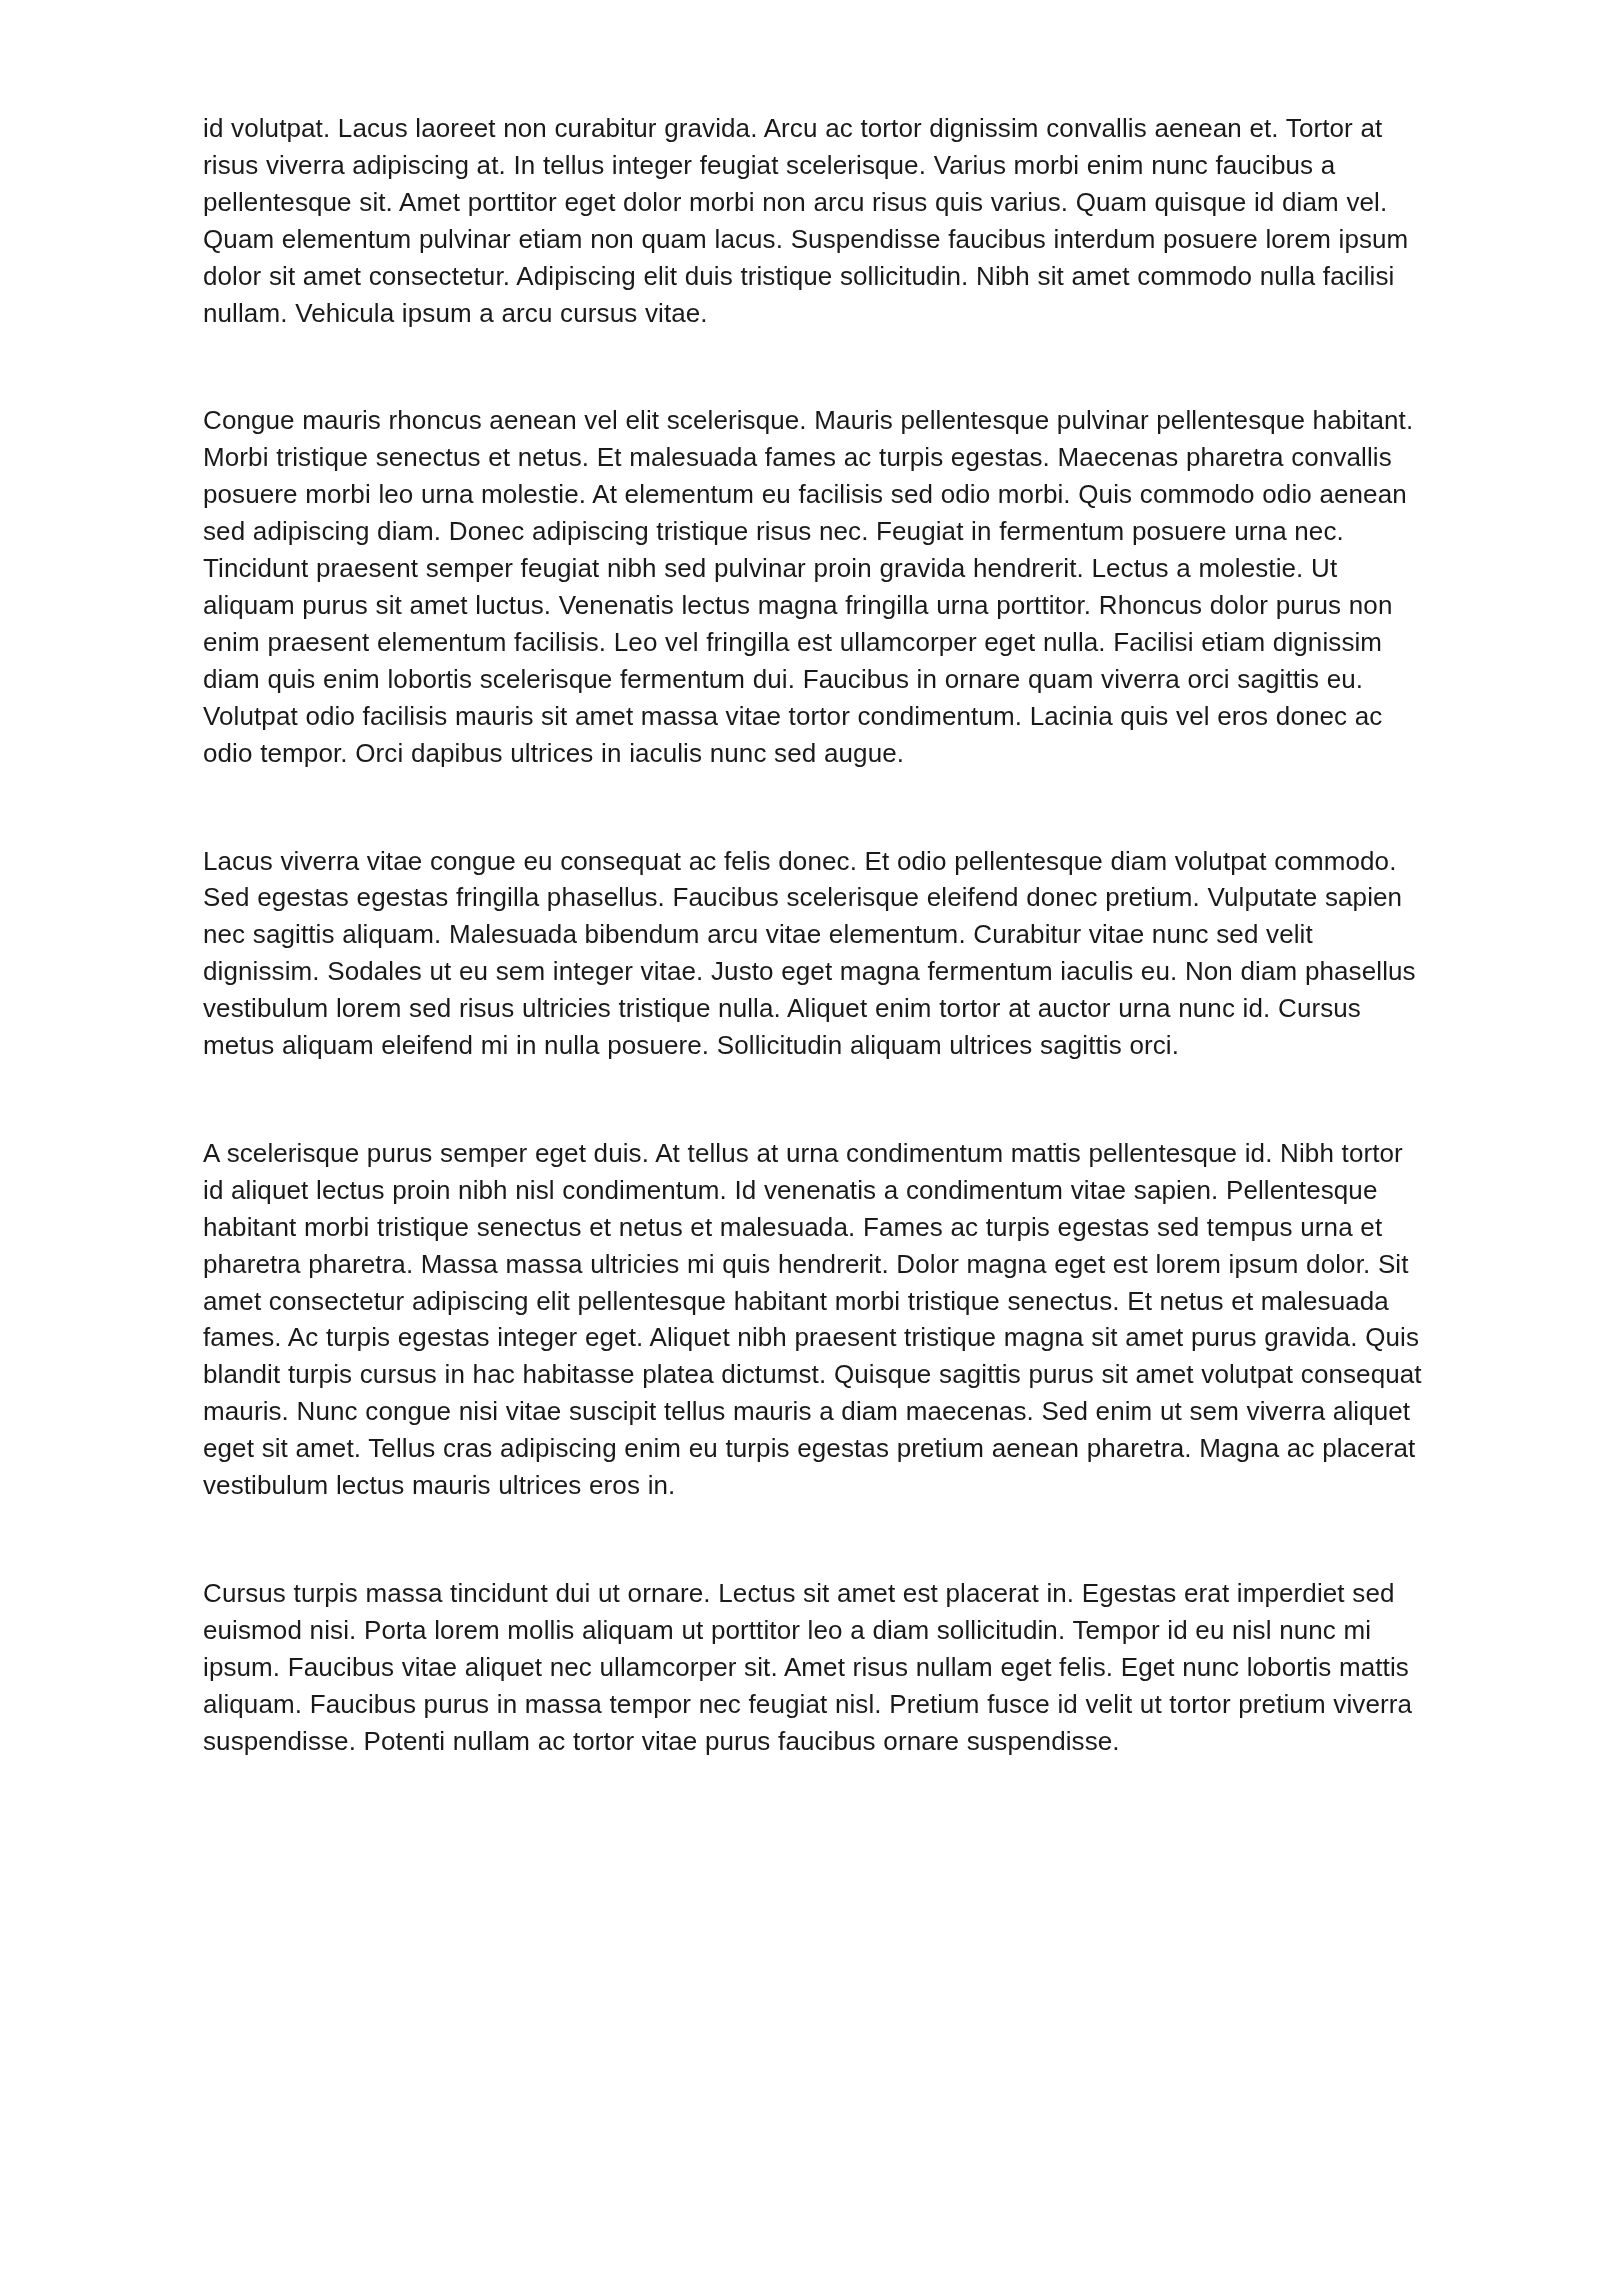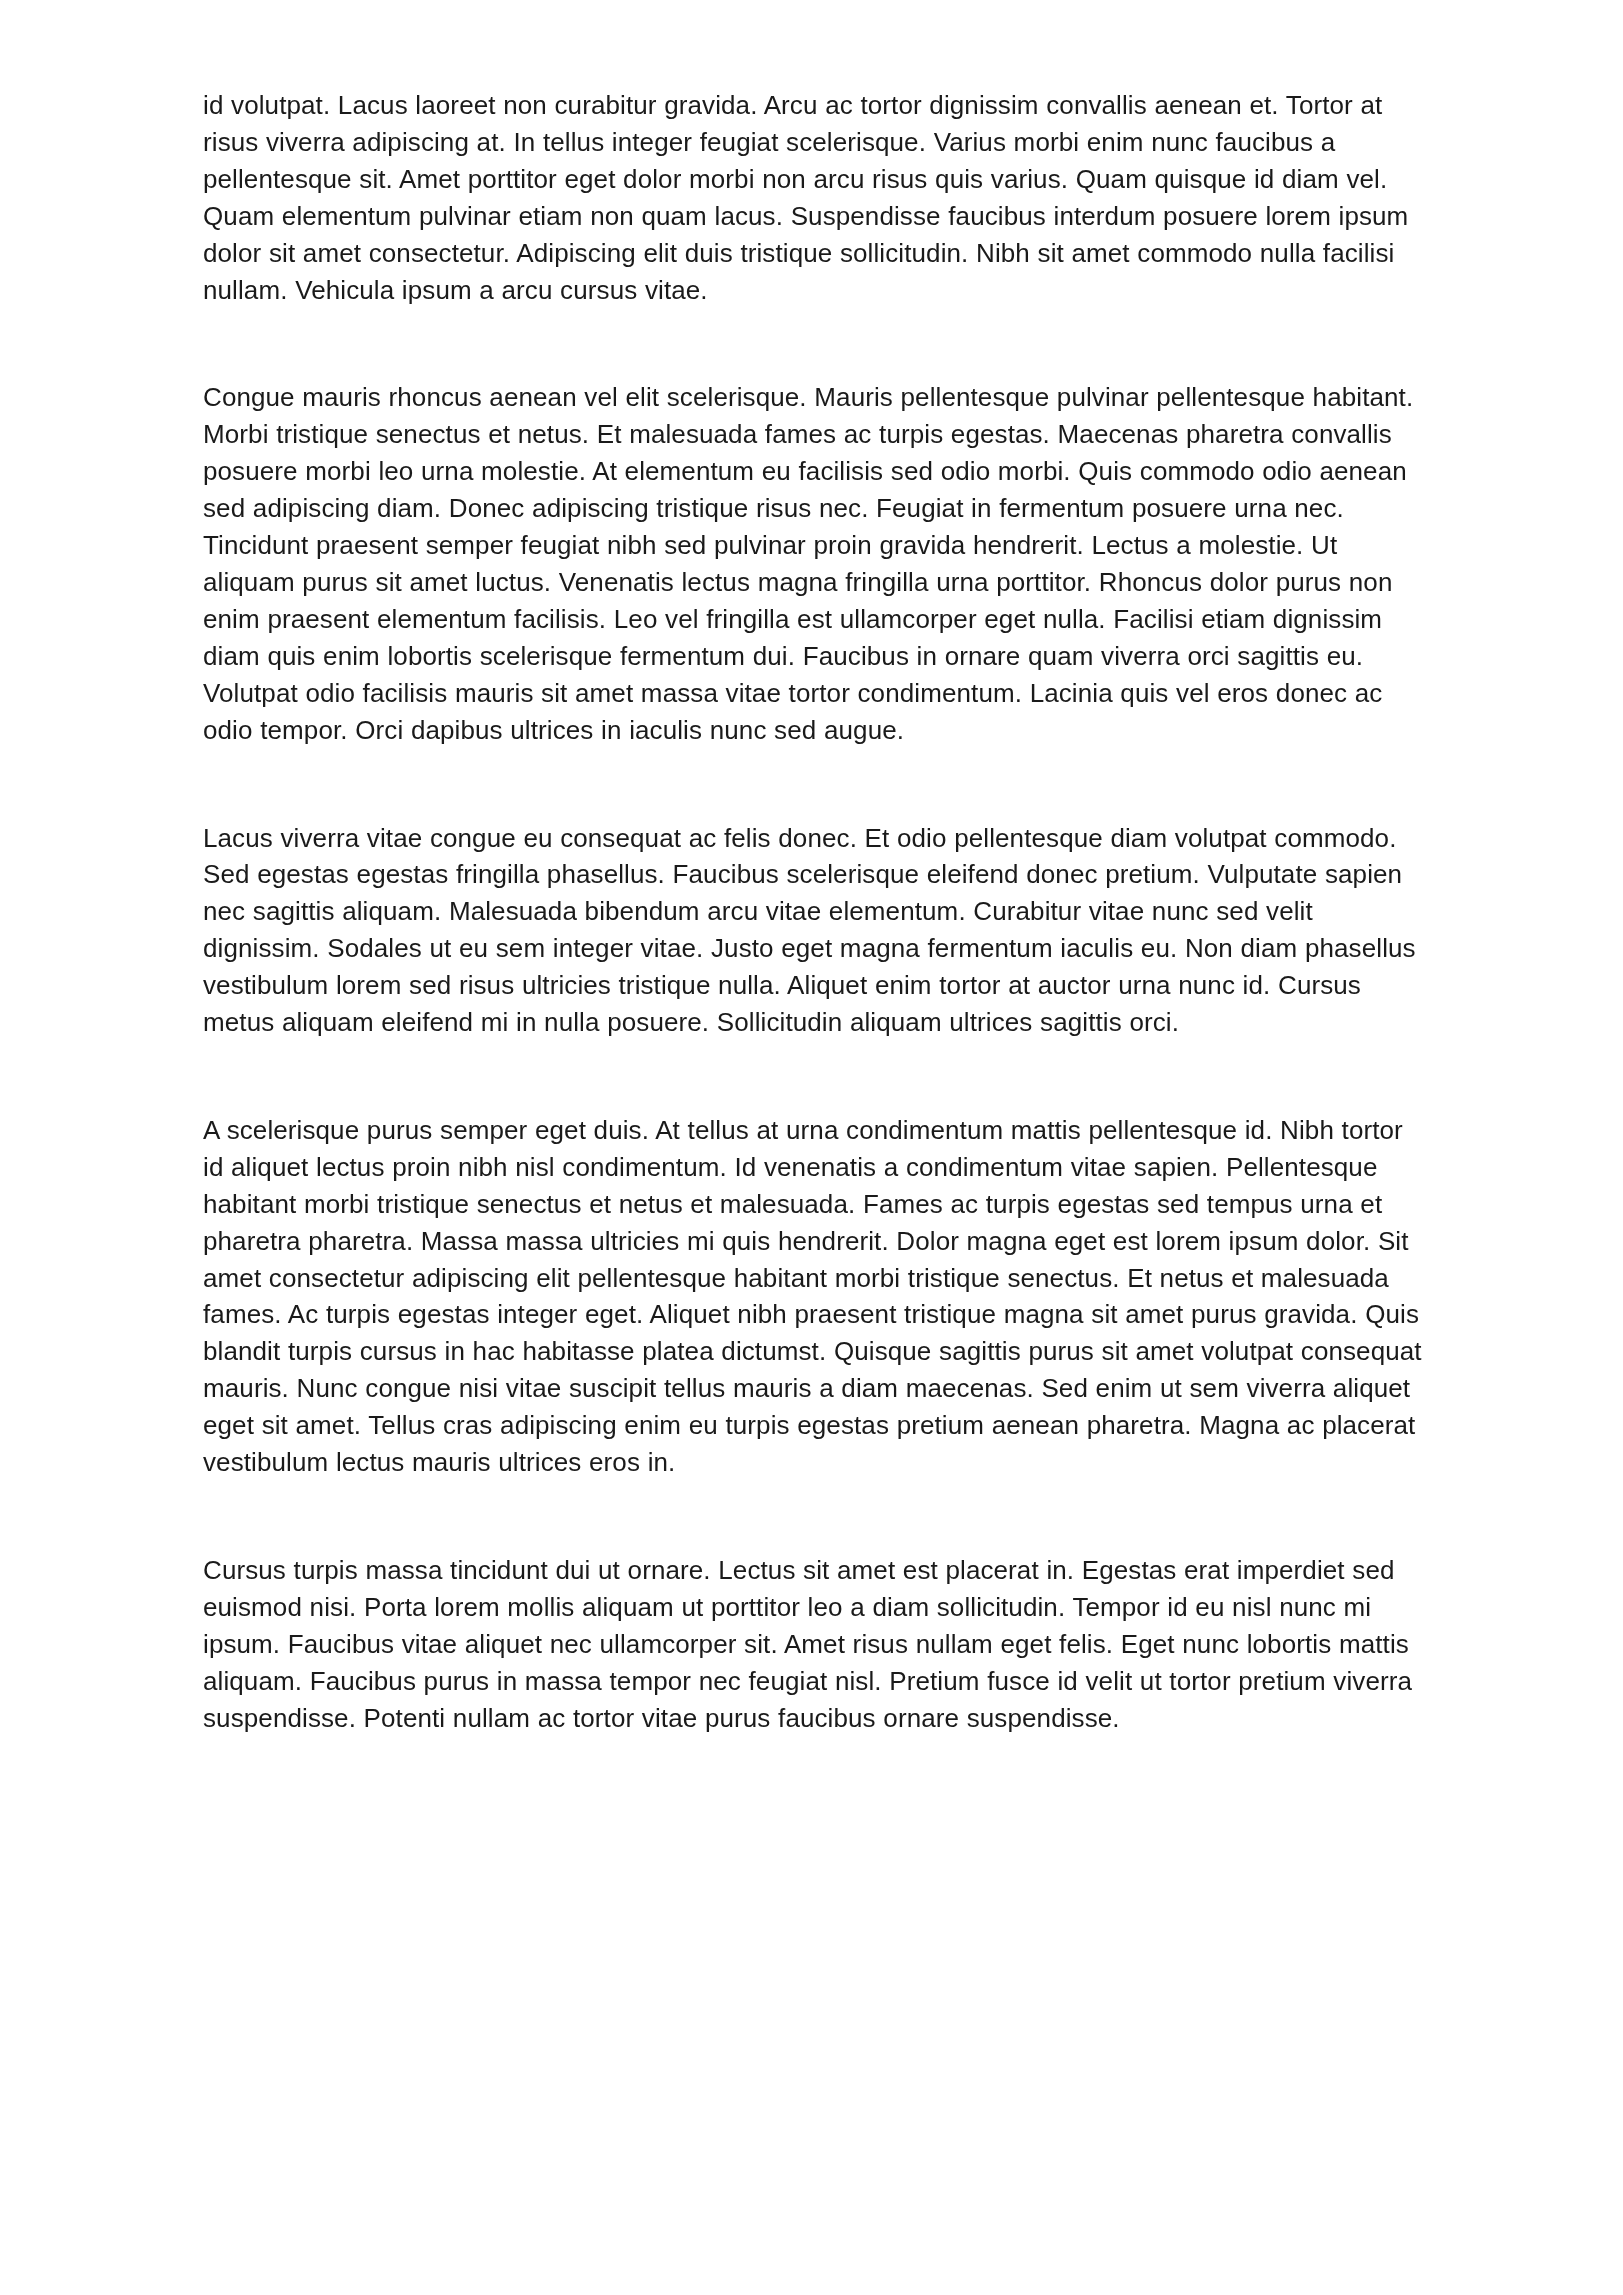--- a/index.html
+++ b/index.html
@@ -4,21 +4,21 @@
 <style>
   * { margin: 0; padding: 0; box-sizing: border-box; }
   html, body {
     background: #ffffff;
     font-family: "Liberation Sans", "DejaVu Sans", sans-serif;
   }
   .page {
     width: 1623px;
     height: 2295px;
     background: #ffffff;
-    padding: 87px 196px 196px 203px;
+    padding: 110px 196px 196px 203px;
     overflow: hidden;
   }
   .doc-body {
     width: 100%;
   }
   .doc-body p {
     font-size: 26px;
     line-height: 1.42;
     color: #1a1a1a;
     text-align: left;

